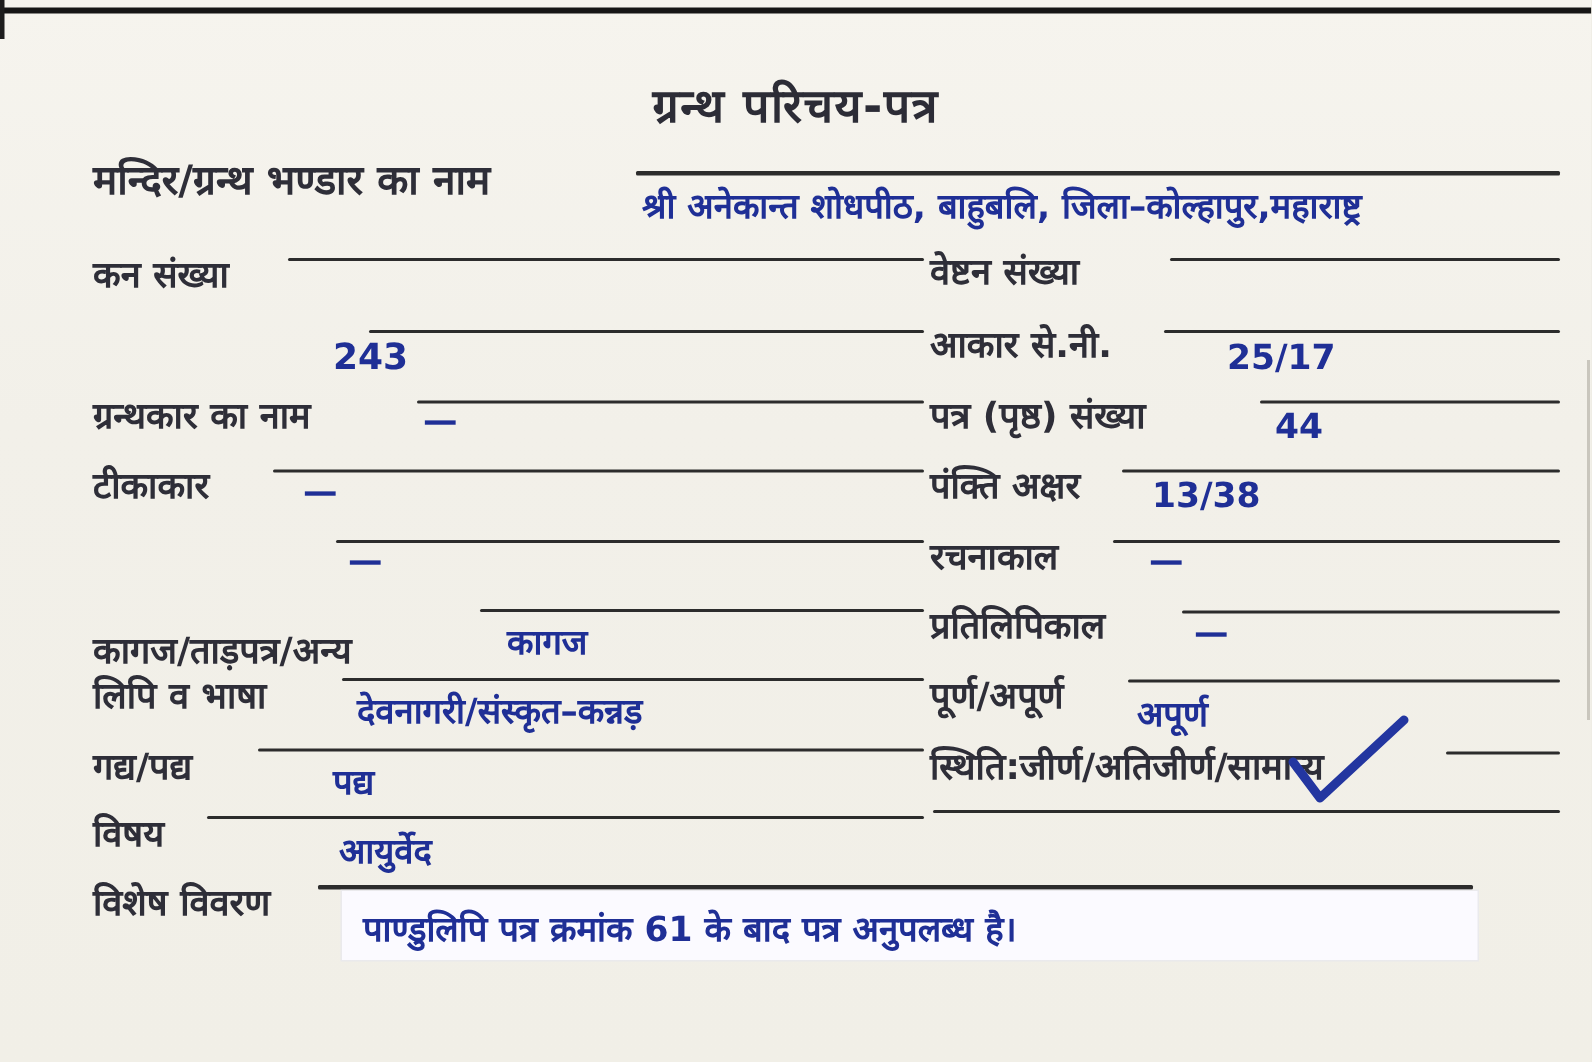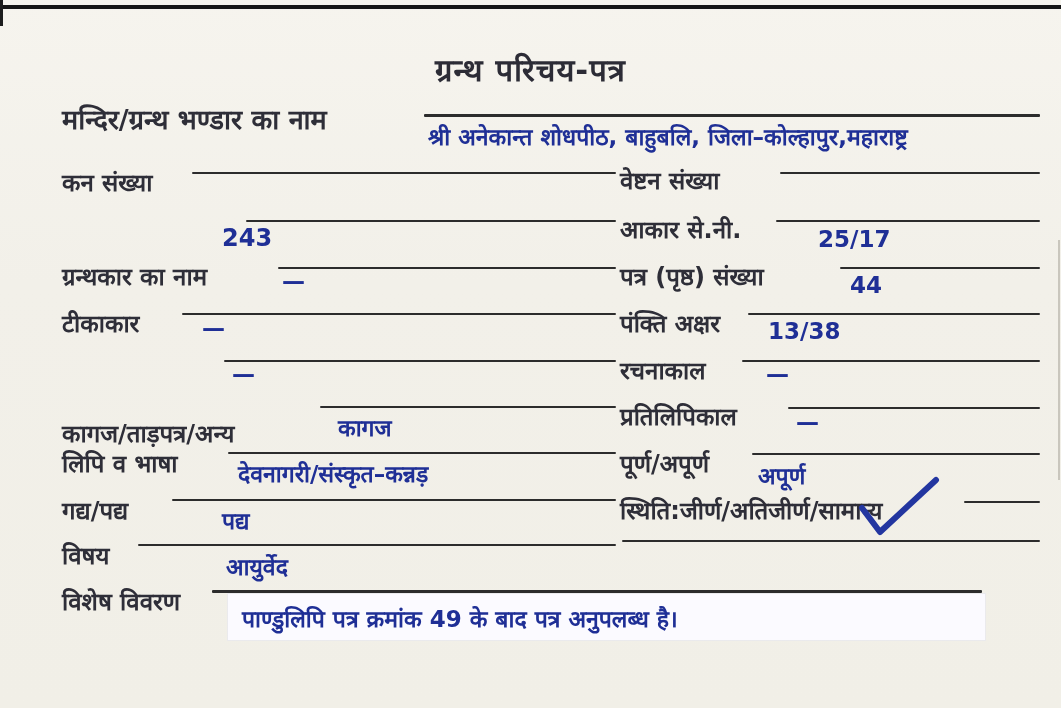--- a/index.html
+++ b/index.html
@@ -77,21 +77,21 @@
   <div class="rule" style="left:172px; top:499px; width:444px;"></div>
   <div class="value" style="left:222px; top:504px;">पद्य</div>
 
   <div class="label" style="left:62px; top:538px;">विषय</div>
   <div class="rule" style="left:138px; top:544px; width:478px;"></div>
   <div class="value" style="left:226px; top:550px;">आयुर्वेद</div>
 
   <div class="label" style="left:62px; top:584px;">विशेष विवरण</div>
   <div class="rule thick" style="left:212px; top:590px; width:770px;"></div>
   <div class="white-strip"></div>
-  <div class="value" style="left:242px; top:602px;">पाण्डुलिपि पत्र क्रमांक 49 के बाद पत्र अनुपलब्ध है।</div>
+  <div class="value" style="left:242px; top:602px;">पाण्डुलिपि पत्र क्रमांक 61 के बाद पत्र अनुपलब्ध है।</div>
 
   <div class="label" style="left:620px; top:163px;">वेष्टन संख्या</div>
   <div class="rule" style="left:780px; top:172px; width:260px;"></div>
 
   <div class="label" style="left:620px; top:212px;">आकार से.नी.</div>
   <div class="rule" style="left:776px; top:220px; width:264px;"></div>
   <div class="value" style="left:818px; top:226px;">25/17</div>
 
   <div class="label" style="left:620px; top:259px;">पत्र (पृष्ठ) संख्या</div>
   <div class="rule" style="left:840px; top:267px; width:200px;"></div>

